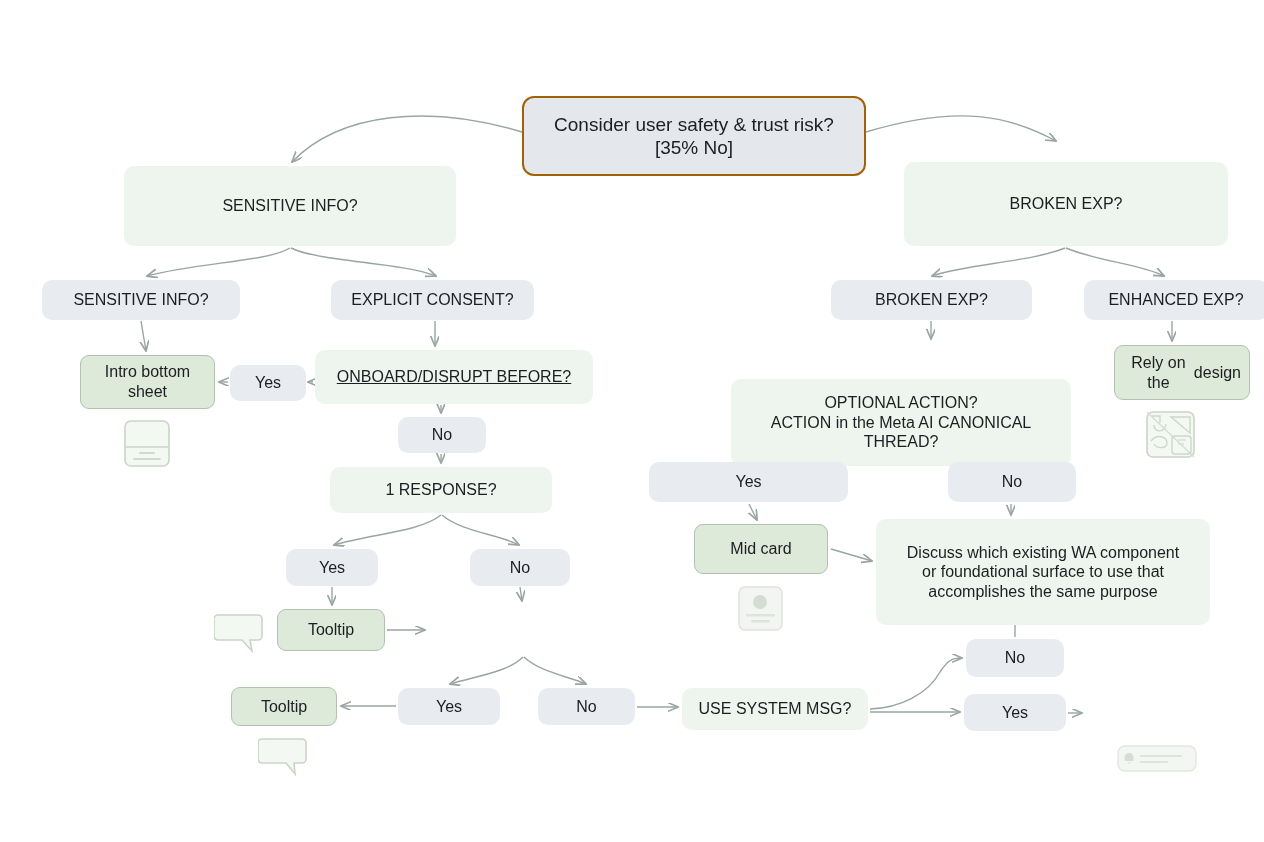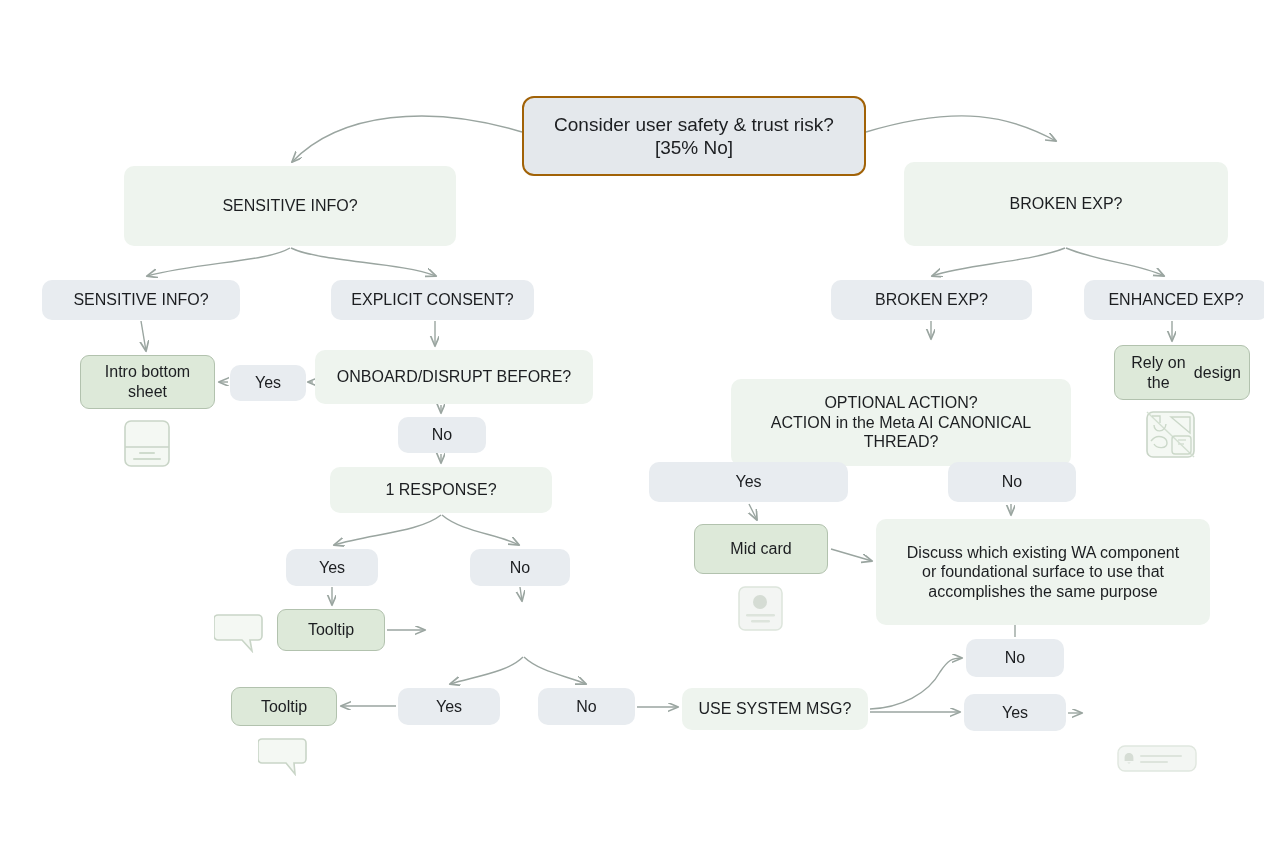--- a/index.html
+++ b/index.html
@@ -113,21 +113,21 @@
 
   <div class="node n-grey" style="left:1084px;top:280px;width:184px;height:40px;">ENHANCED EXP?</div>
 
   <div class="node n-green" style="left:80px;top:355px;width:135px;height:54px;flex-direction:column;">
     <span>Intro bottom</span>
     <span>sheet</span>
   </div>
 
   <div class="node n-grey" style="left:230px;top:365px;width:76px;height:36px;">Yes</div>
 
-  <div class="node n-green-pale" style="left:315px;top:350px;width:278px;height:54px;">ONBOARD/DISRUPT BEFORE?</div>
+  <div class="node n-green-pale" style="left:315px;top:350px;width:278px;height:54px;text-decoration:underline;">ONBOARD/DISRUPT BEFORE?</div>
 
   <div class="node n-green-pale" style="left:731px;top:343px;width:340px;height:87px;flex-direction:column;margin-top:36px;">
     <span>OPTIONAL ACTION?</span>
     <span>ACTION in the Meta AI CANONICAL</span>
     <span>THREAD?</span>
   </div>
 
   <div class="node n-green" style="left:1114px;top:345px;width:136px;height:55px;flex-direction:row;">
     <span>Rely on the</span>
     <span>design</span>

